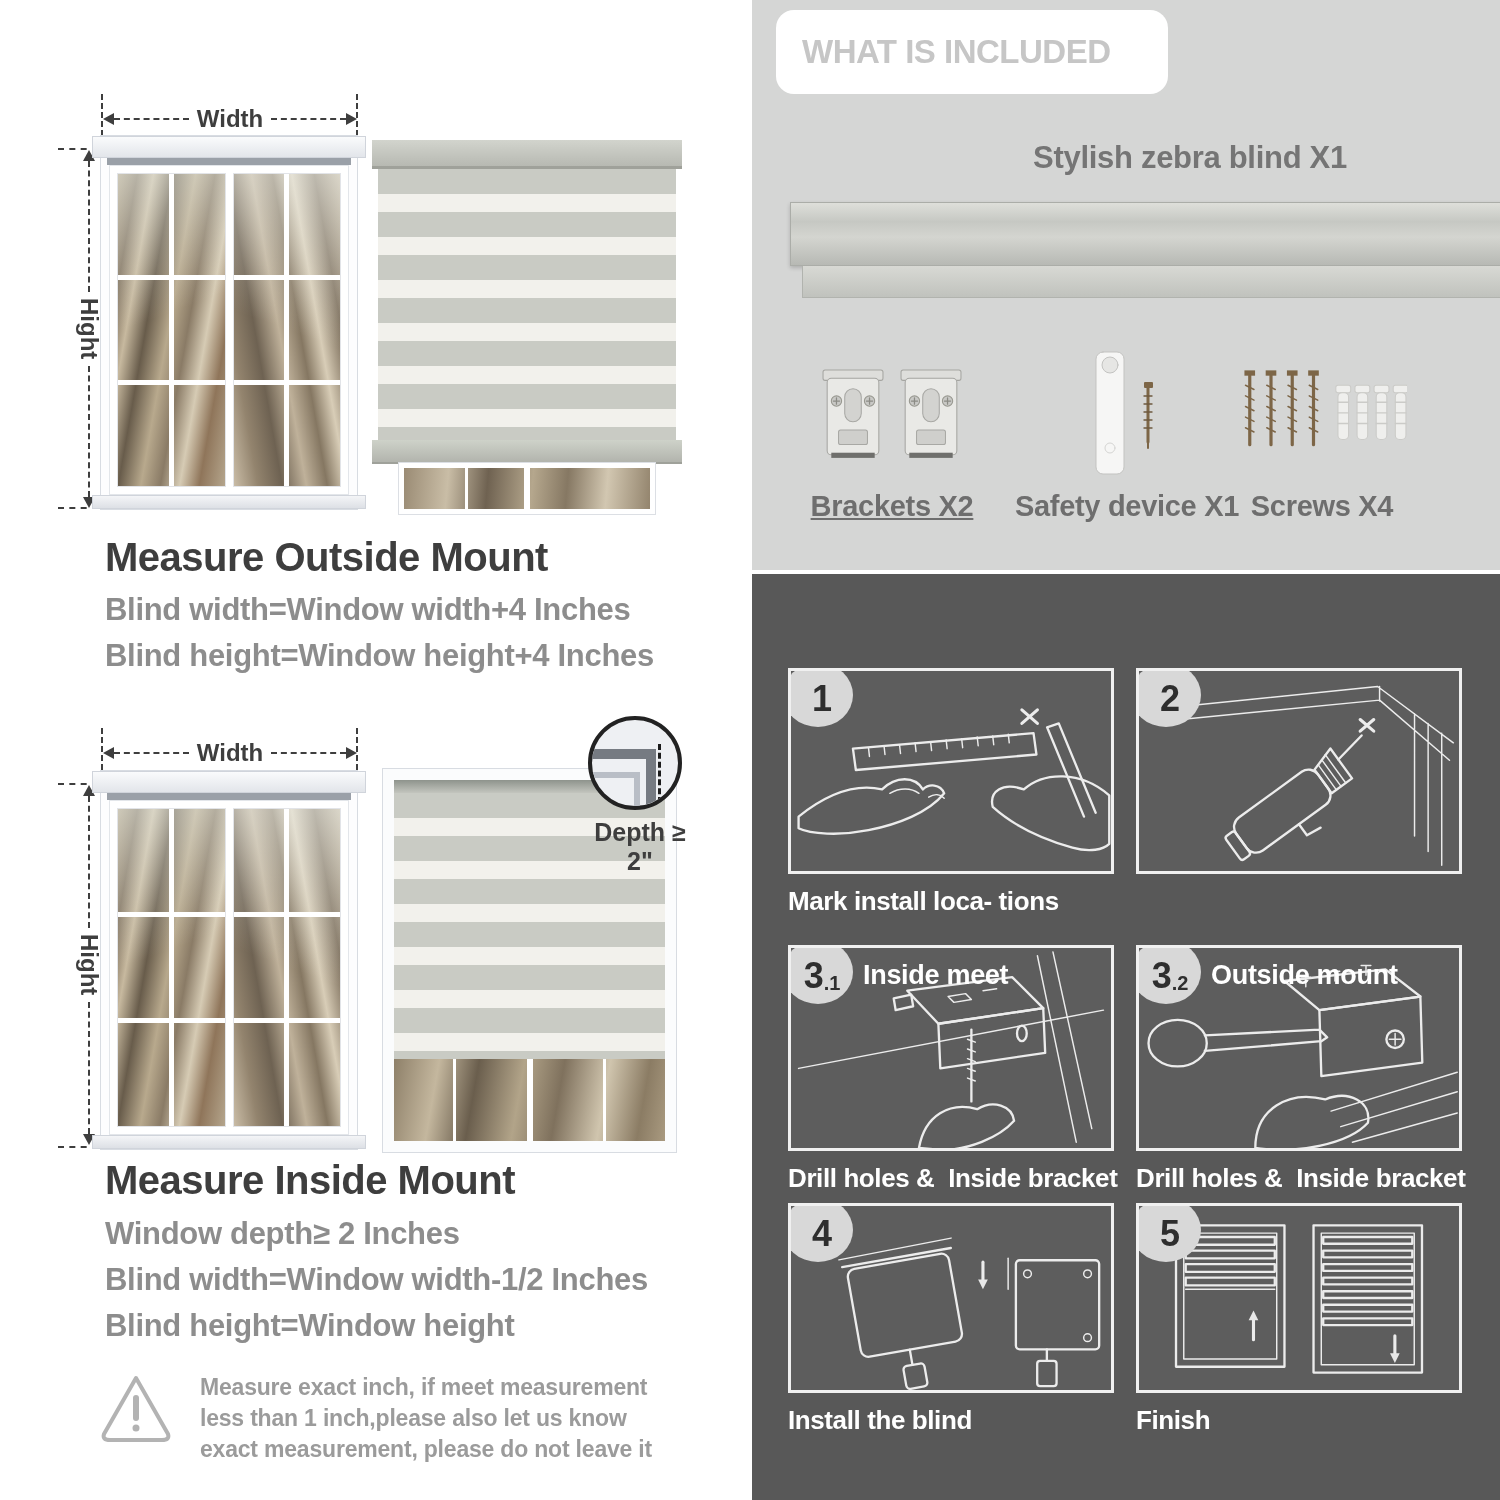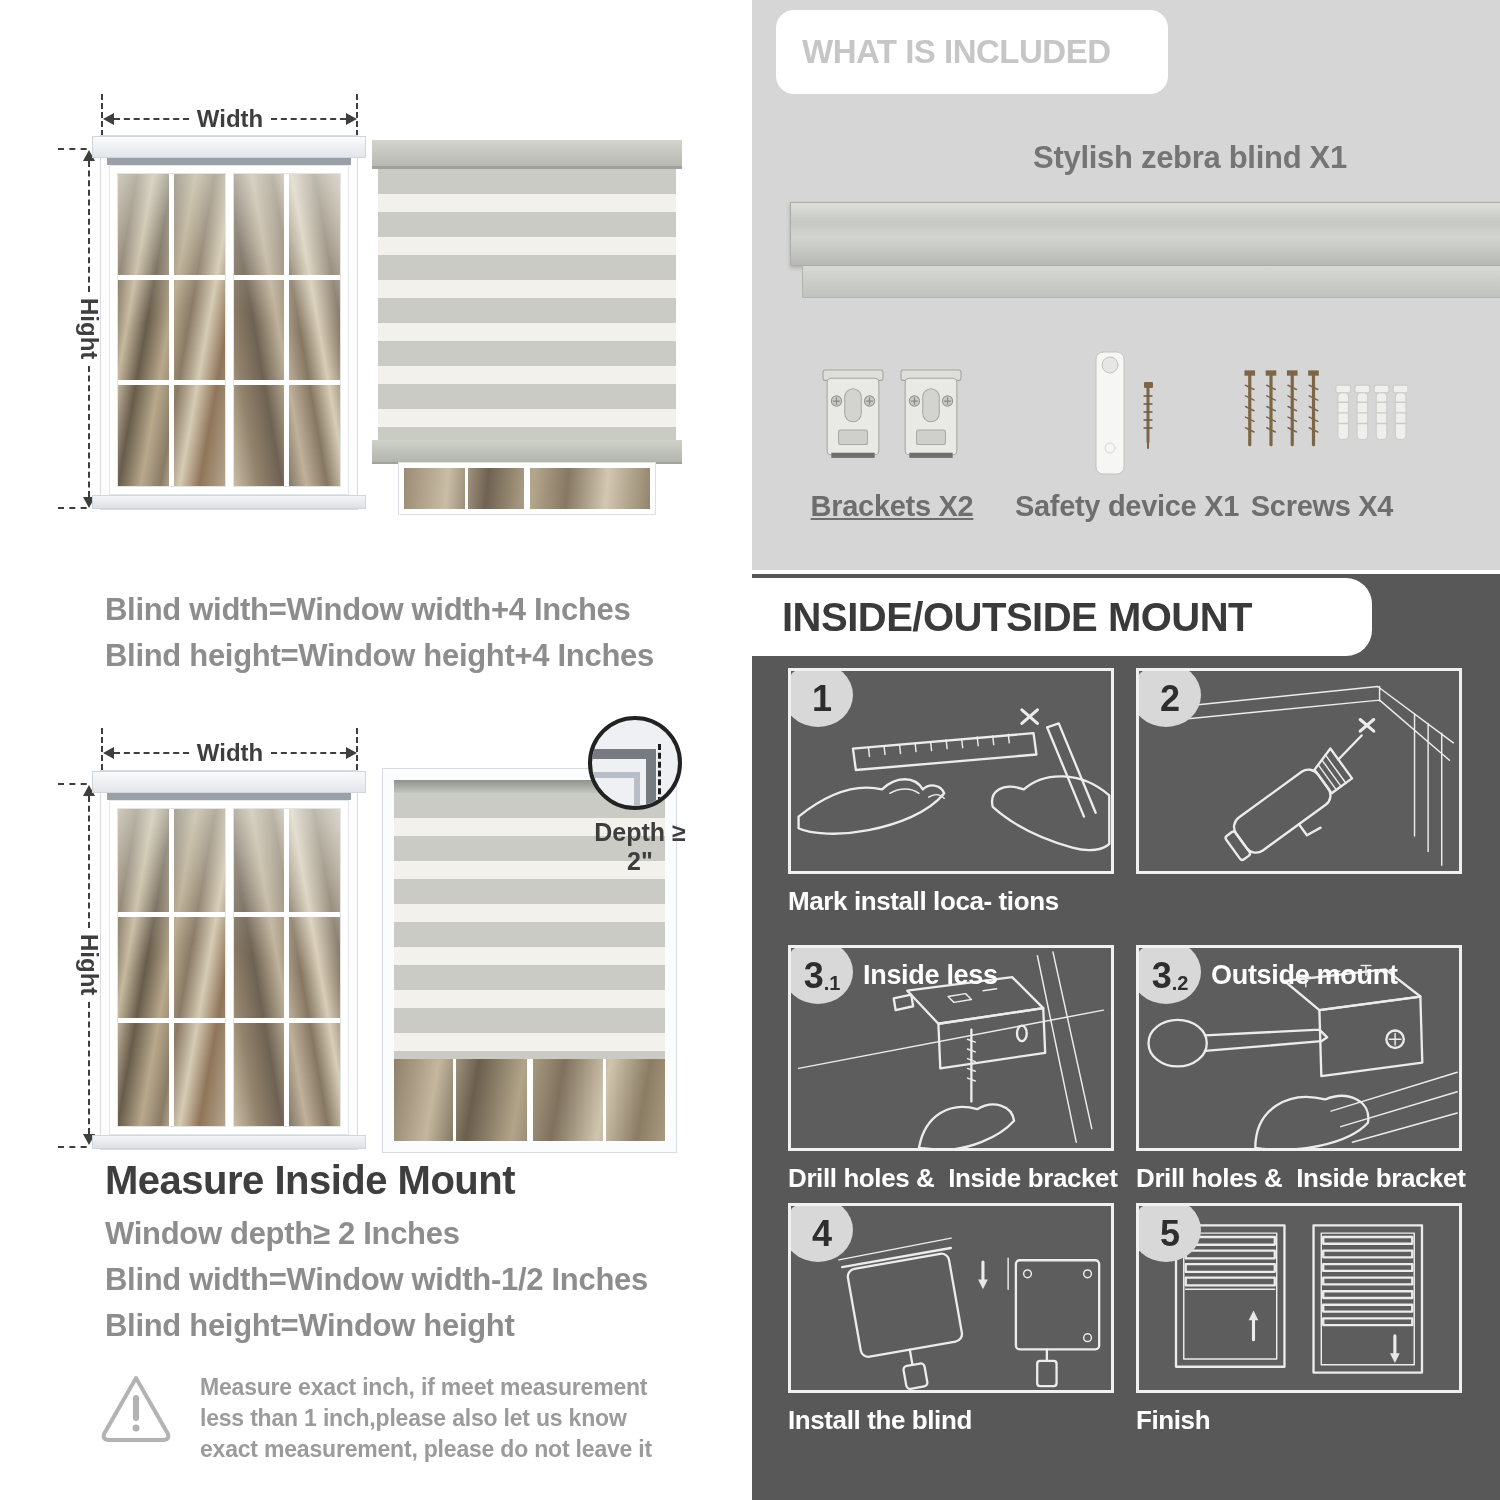--- a/index.html
+++ b/index.html
@@ -161,20 +161,21 @@
 
   <div class="blindA">
     <div class="cassette"></div>
     <div class="stripes"></div>
     <div class="rail"></div>
     <div class="peek">
         <div class="peek-photo"></div>
       </div>
   </div>
 
+  <div class="sec-title" style="top:535px;">Measure Outside Mount</div>
   <div class="formula" style="top:592px;">Blind width=Window width+4 Inches</div>
   <div class="formula" style="top:638px;">Blind height=Window height+4 Inches</div>
 
   <div class="harrow" style="left:103px;top:740px;width:254px;">
     <i class="ah l"></i>
       <i class="dash"></i>
     <span class="hlbl">Width</span>
     <i class="dash"></i>
       <i class="ah r"></i>
   </div>
@@ -324,23 +325,20 @@
         </g>
       </svg>
     </div>
 
     <div class="item-label" style="left:40px;width:200px;text-decoration:underline;">Brackets X2</div>
     <div class="item-label" style="left:260px;width:230px;">Safety device X1</div>
     <div class="item-label" style="left:475px;width:190px;">Screws X4</div>
   </div>
 
   <div class="panel-dark">
-    <div class="mount-pill">
-      <span>INSIDE/OUTSIDE MOUNT</span>
-    </div>
 
     <div class="step" style="left:36px;top:94px;">
       <div class="sbox">
         <div class="badge">
             <span class="n">1</span>
             <span class="subn"></span>
           </div>
         <svg class="art" viewBox="0 0 326 206">
           <path d="M62,80 L248,64 L251,86 L65,102 Z"></path>
           <path class="thin" d="M78,79 l1,9 M94,77 l1,9 M110,76 l1,9 M126,74 l1,9 M142,73 l1,9 M158,71 l1,9 M174,70 l1,9 M190,68 l1,9 M206,67 l1,9 M222,65 l1,9"></path>
@@ -374,21 +372,21 @@
         </svg>
       </div>
     </div>
 
     <div class="step" style="left:36px;top:371px;">
       <div class="sbox">
         <div class="badge">
             <span class="n">3</span>
             <span class="subn">.1</span>
           </div>
-        <div class="inner-label">Inside less</div>
+        <div class="inner-label">Inside meet</div>
         <svg class="art" viewBox="0 0 326 206">
           <path class="thin" d="M6,124 L320,64 M252,8 L292,200 M268,4 L308,186"></path>
           <path d="M118,44 L226,30 L258,62 L150,78 Z"></path>
           <path d="M150,78 L258,62 L260,108 L152,124 Z"></path>
           <path d="M104,52 L122,48 L124,60 L106,64 Z"></path>
           <path class="thin" d="M160,50 l18,-3 l6,6 l-18,3 Z M196,44 l14,-2"></path>
           <ellipse cx="236" cy="88" rx="5" ry="8"></ellipse>
           <path d="M184,84 l0,64 M184,148 l0,10"></path>
           <path class="thin" d="M180,94 l8,3 M180,104 l8,3 M180,114 l8,3 M180,124 l8,3 M180,134 l8,3"></path>
           <path d="M130,206 C136,172 162,158 190,166 C206,156 226,162 228,178 C212,196 180,208 154,208 Z"></path>

